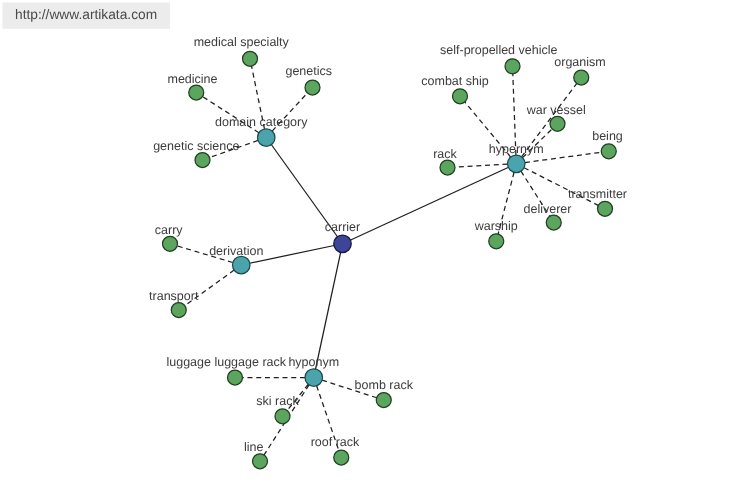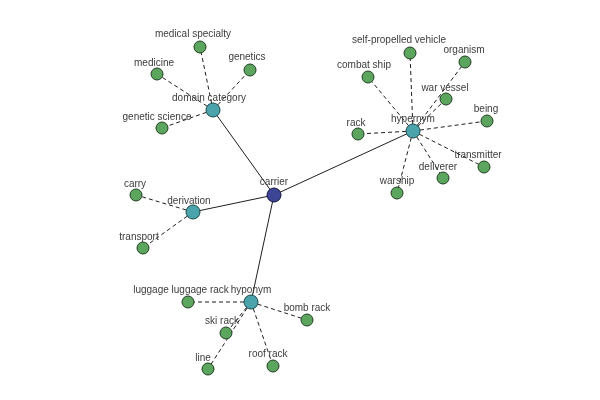--- a/index.html
+++ b/index.html
@@ -51,20 +51,21 @@
     font-size: 10px;
     fill: #3c3c3c;
     text-anchor: middle;
     cursor: pointer;
   }
 </style>
 </head>
 <body>
 
 <div class="stage">
+  <div class="status-url">http://www.artikata.com</div>
 
   <svg class="graph" id="graph-svg" width="600" height="400" viewBox="0 0 600 400">
     <g id="edges-layer">
         <line x1="274" y1="195" x2="213" y2="110" class="solid"></line>
         <line x1="274" y1="195" x2="413" y2="131" class="solid"></line>
         <line x1="274" y1="195" x2="193" y2="212" class="solid"></line>
         <line x1="274" y1="195" x2="251" y2="302" class="solid"></line>
         <line x1="213" y1="110" x2="200" y2="47" class="dashed"></line>
         <line x1="213" y1="110" x2="157" y2="74" class="dashed"></line>
         <line x1="213" y1="110" x2="250" y2="70" class="dashed"></line>

